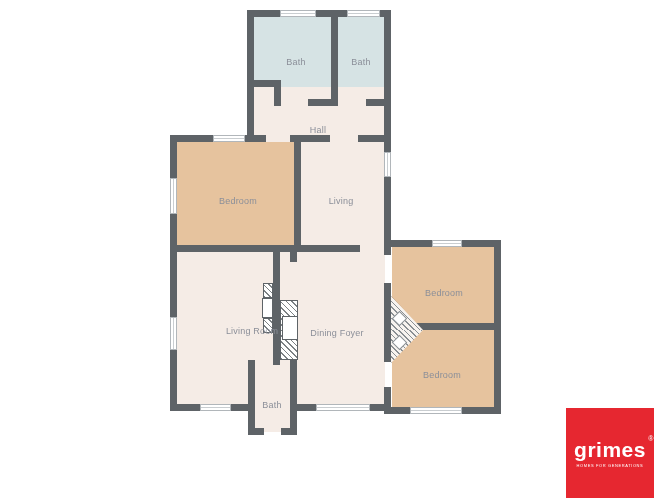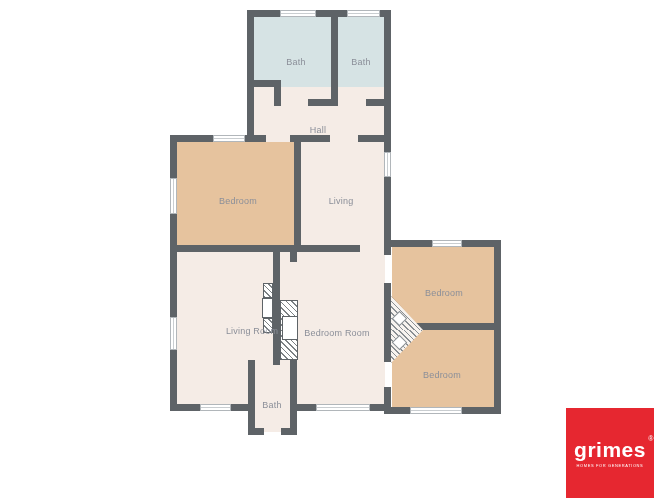--- a/index.html
+++ b/index.html
@@ -113,21 +113,21 @@
   <div class="tri tri-bot" style="left:391px;top:330px;width:32px;height:33px;"></div>
   <div class="diamond" style="left:394px;top:313px;"></div>
   <div class="diamond" style="left:394px;top:337px;"></div>
 
   <div class="room-label" style="left:296px;top:62px;">Bath</div>
   <div class="room-label" style="left:361px;top:62px;">Bath</div>
   <div class="room-label" style="left:318px;top:130px;">Hall</div>
   <div class="room-label" style="left:238px;top:201px;">Bedroom</div>
   <div class="room-label" style="left:341px;top:201px;">Living</div>
   <div class="room-label" style="left:222px;top:331px;margin-left:30px;">Living Room</div>
-  <div class="room-label" style="left:337px;top:333px;">Bedroom Room</div>
+  <div class="room-label" style="left:337px;top:333px;">Dining Foyer</div>
   <div class="room-label" style="left:444px;top:293px;">Bedroom</div>
   <div class="room-label" style="left:442px;top:375px;">Bedroom</div>
   <div class="room-label" style="left:272px;top:405px;">Bath</div>
 
   <div id="logo">
     <div class="brand">
       <span>grimes</span><span class="reg">®</span>
     </div>
     <div class="tagline">HOMES FOR GENERATIONS</div>
   </div>

